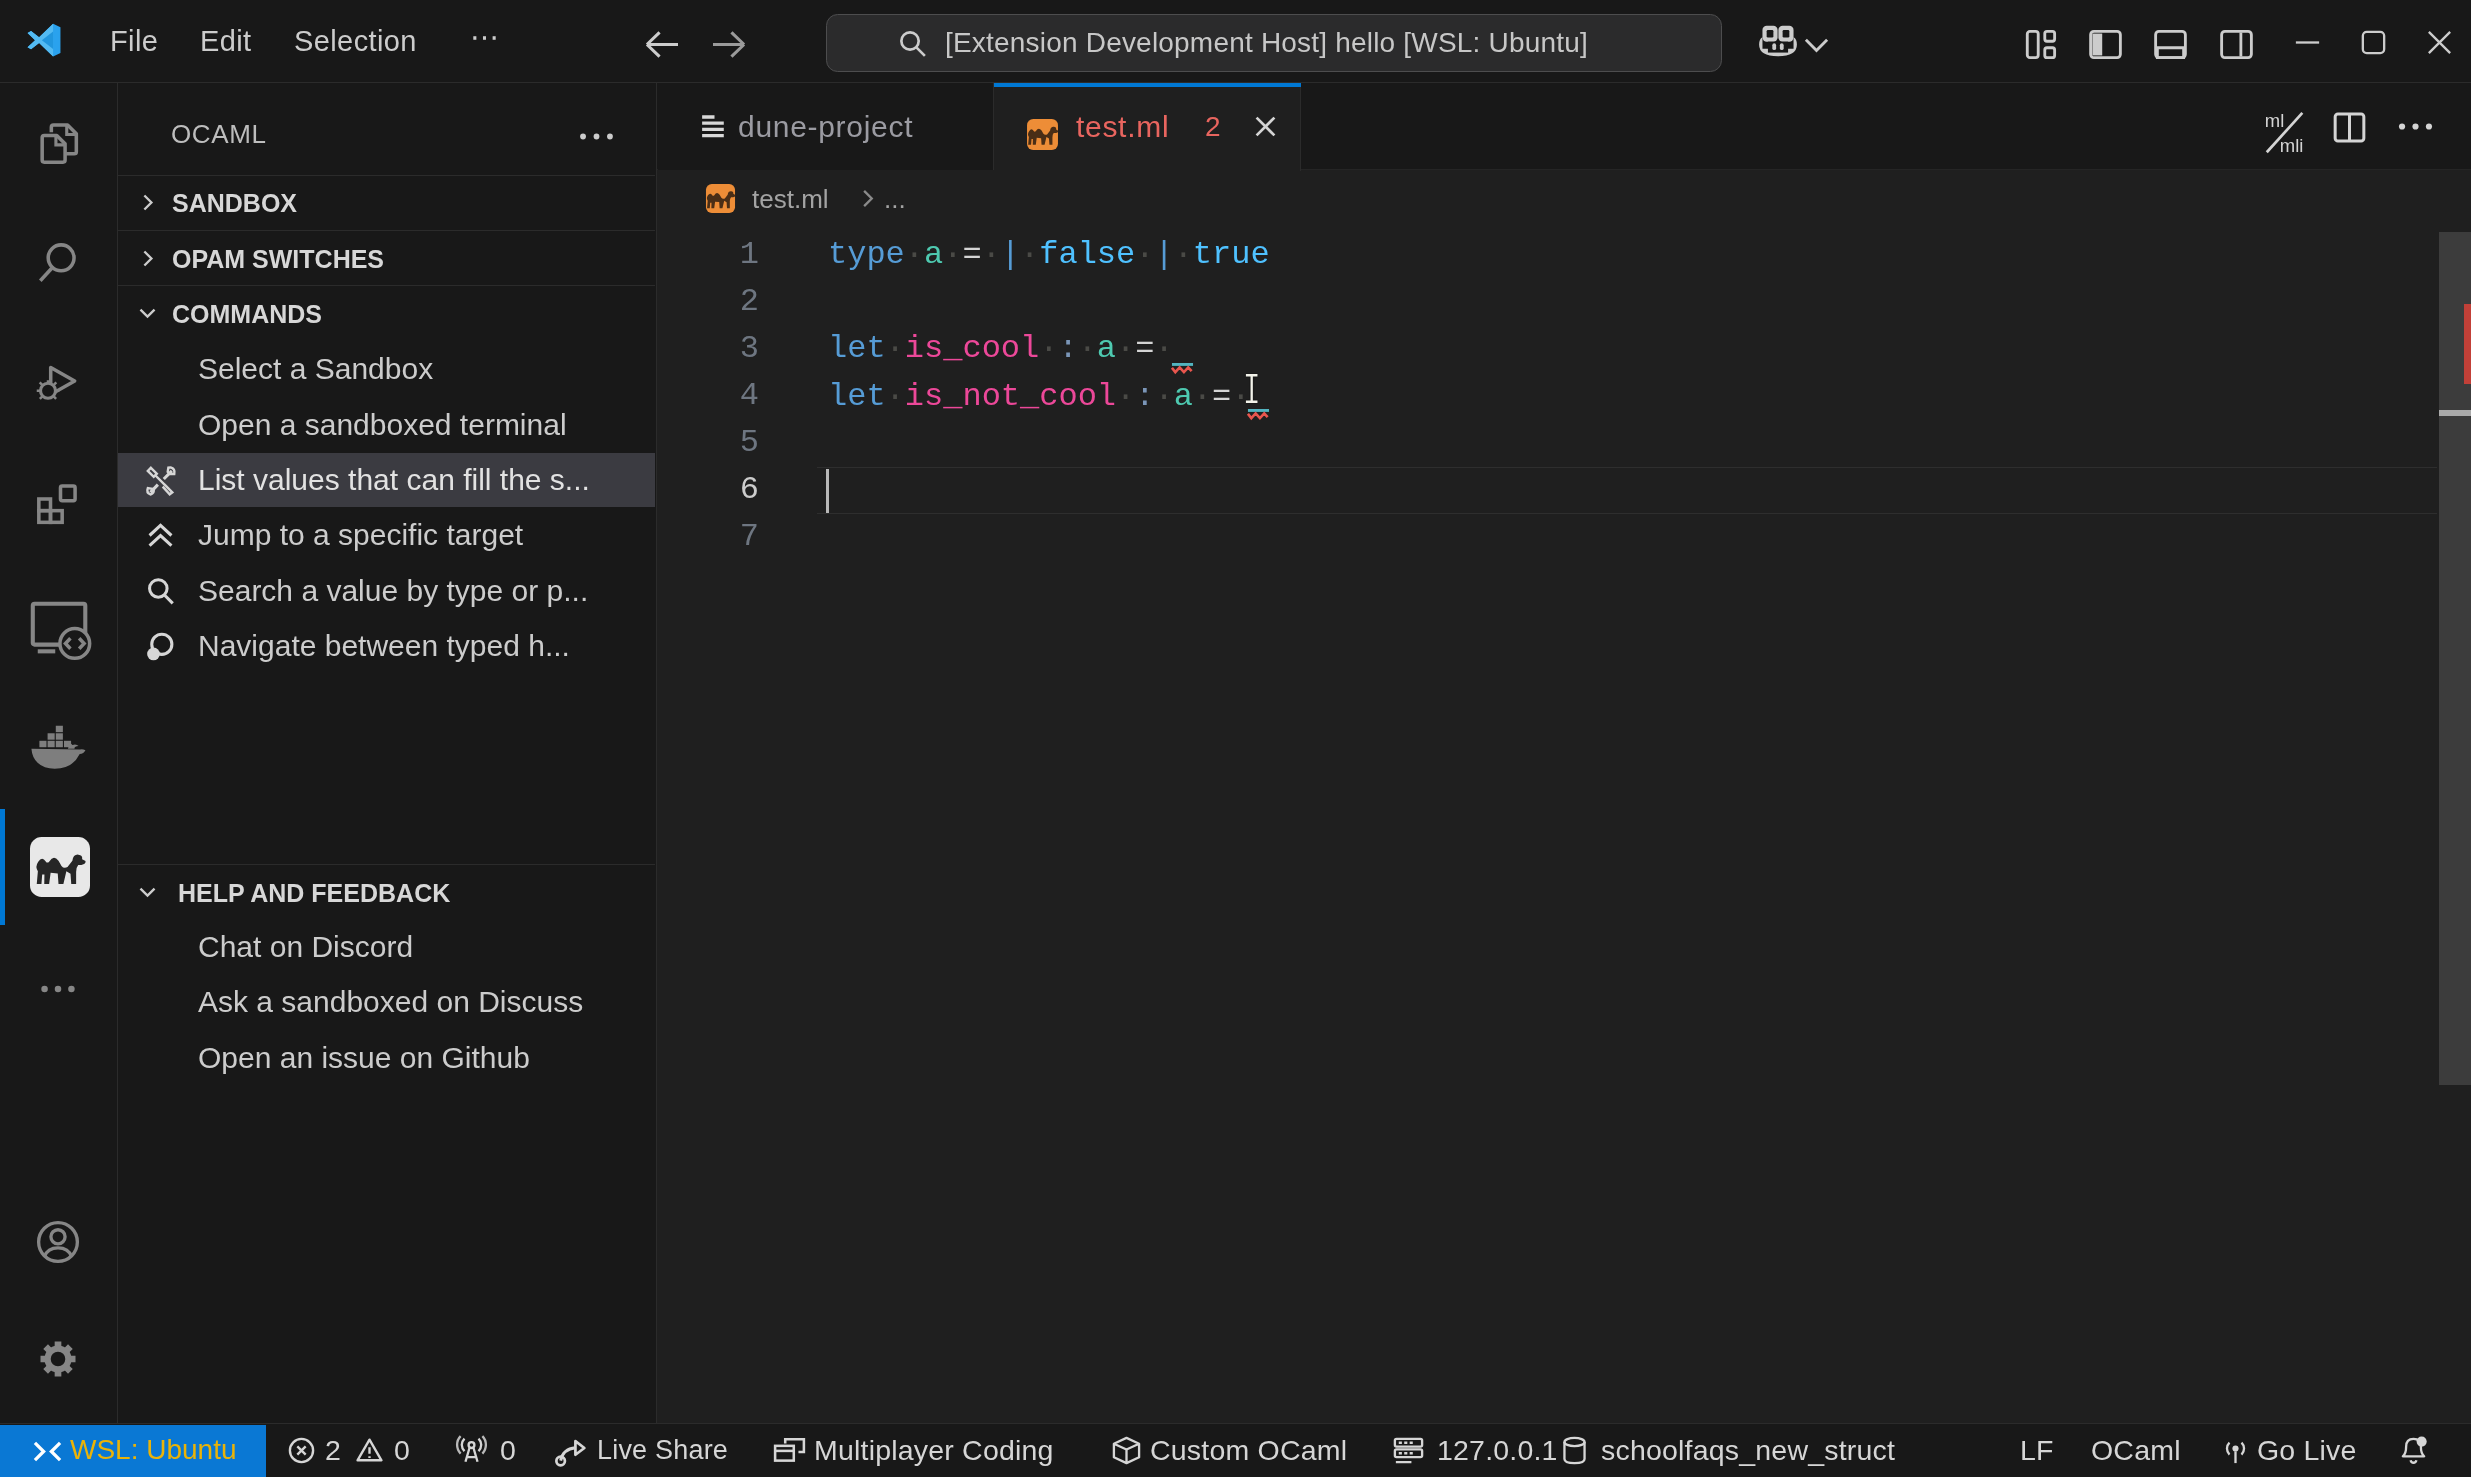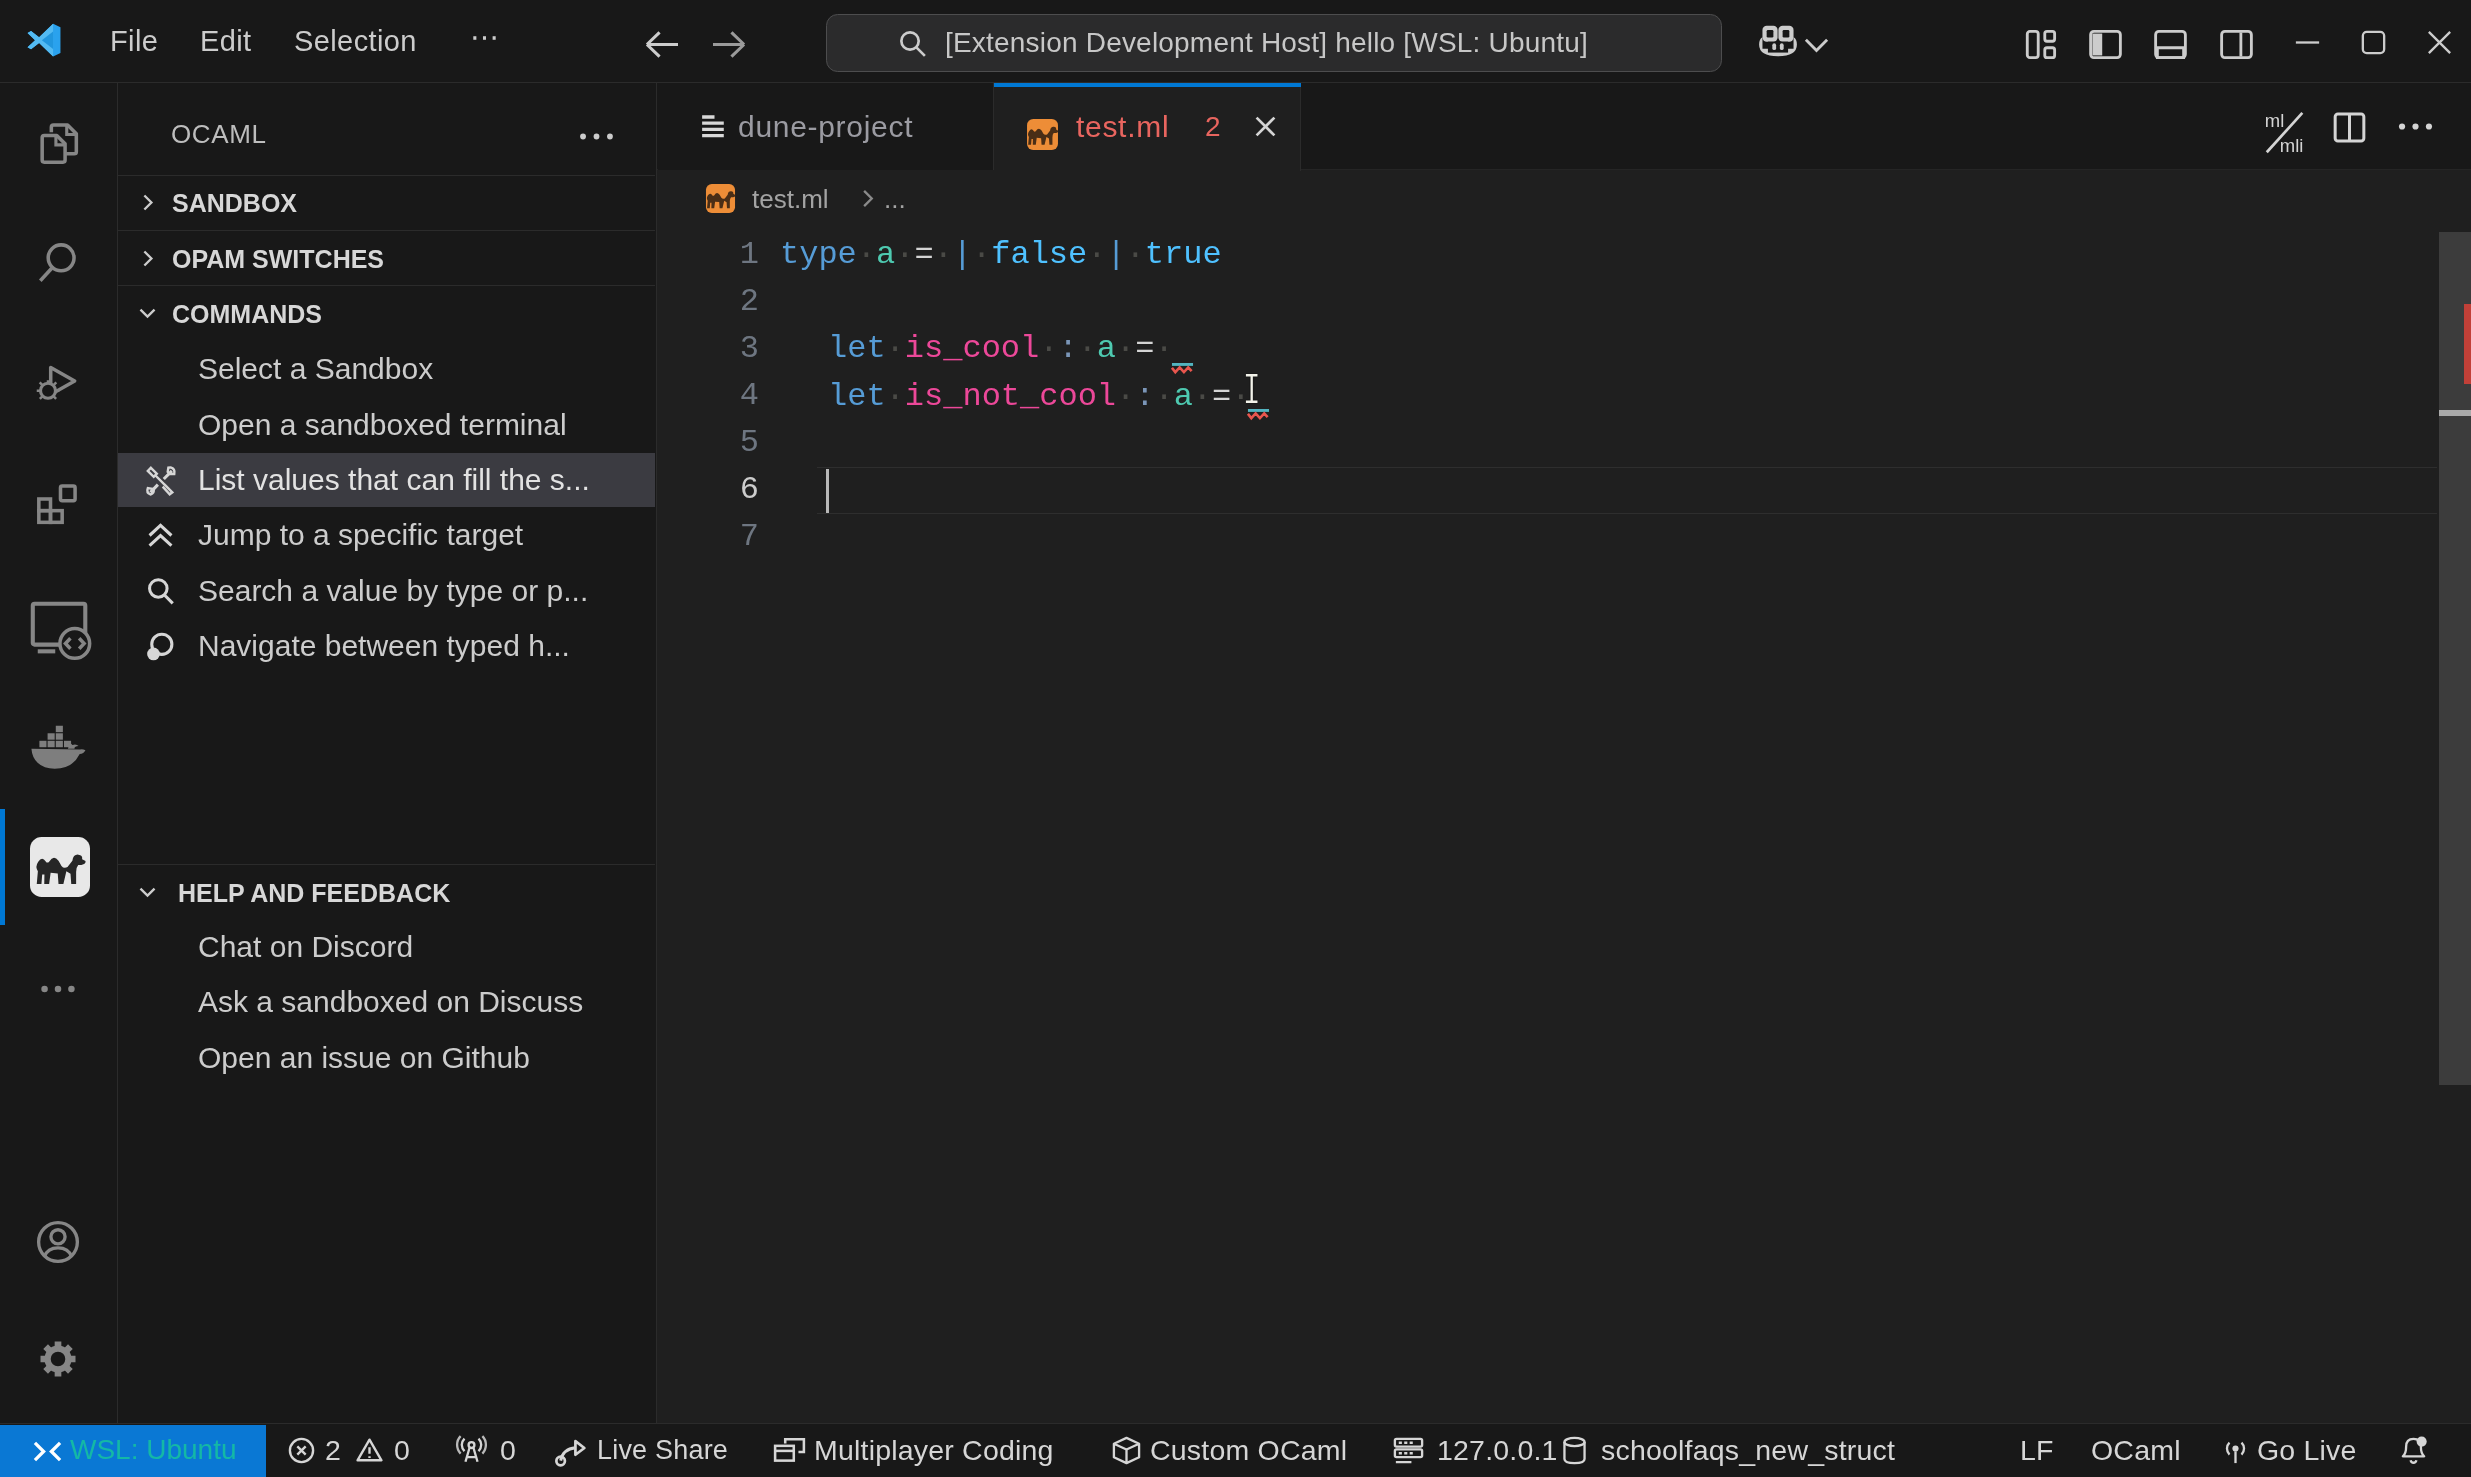--- a/index.html
+++ b/index.html
@@ -267,21 +267,21 @@
 <div class="abs" style="left:752px;top:171px;height:56px;line-height:56px;font-size:26px;color:#a3a3a3;">test.ml</div>
 <svg class="abs" style="left:854px;top:185px" width="27" height="27" viewBox="0 0 16 16">
     <path d="M6 3.5 L10.5 8 L6 12.5" stroke="#8a8a8a" stroke-width="1.4" fill="none"></path>
   </svg>
 <div class="abs" style="left:884px;top:171px;height:56px;line-height:56px;font-size:26px;color:#a3a3a3;">...</div>
 
 <div class="abs" style="left:817px;top:467px;width:1620px;height:47px;border-top:1.9px solid #2e2e2e;border-bottom:1.9px solid #2e2e2e;"></div>
 
 <div class="abs mono" style="left:701px;top:231px;width:58px;text-align:right;font-size:32px;line-height:47px;color:#6e7681;">1<br>2<br>3<br>4<br>5<br><span style="color:#cccccc">6</span><br>7</div>
 
-<div class="abs mono code" style="left:780px;top:231px;"><span class="k">type</span><span class="w">·</span><span class="t">a</span><span class="w">·</span><span class="o">=</span><span class="w">·</span><span class="p">|</span><span class="w">·</span><span class="c">false</span><span class="w">·</span><span class="p">|</span><span class="w">·</span><span class="c">true</span></div>
+<div class="abs mono code" style="left:828px;top:231px;"><span class="k">type</span><span class="w">·</span><span class="t">a</span><span class="w">·</span><span class="o">=</span><span class="w">·</span><span class="p">|</span><span class="w">·</span><span class="c">false</span><span class="w">·</span><span class="p">|</span><span class="w">·</span><span class="c">true</span></div>
 <div class="abs mono code" style="left:828px;top:325px;"><span class="k">let</span><span class="w">·</span><span class="v">is_cool</span><span class="w">·</span><span class="q">:</span><span class="w">·</span><span class="t">a</span><span class="w">·</span><span class="o">=</span><span class="w">·</span></div>
 <div class="abs mono code" style="left:828px;top:373px;"><span class="k">let</span><span class="w">·</span><span class="v">is_not_cool</span><span class="w">·</span><span class="q">:</span><span class="w">·</span><span class="t">a</span><span class="w">·</span><span class="o">=</span><span class="w">·</span></div>
 
 <svg class="abs" style="left:1171px;top:362px" width="23" height="14.5" viewBox="0 0 24 15">
   <path d="M1 2.5 H23" stroke="#52b4c0" stroke-width="3"></path>
   <path d="M1 6 L4.5 10.5 L9 5.5 L13.5 10.5 L18 5.5 L21.5 9.5" stroke="#e8564e" stroke-width="2.7" fill="none"></path>
 </svg>
 <svg class="abs" style="left:1247px;top:408px" width="23" height="14.5" viewBox="0 0 24 15">
   <path d="M1 2.5 H23" stroke="#52b4c0" stroke-width="3"></path>
   <path d="M1 6 L4.5 10.5 L9 5.5 L13.5 10.5 L18 5.5 L21.5 9.5" stroke="#e8564e" stroke-width="2.7" fill="none"></path>
@@ -295,21 +295,21 @@
 </svg>
 
 <div class="abs" style="left:2439px;top:232px;width:33px;height:853px;background:#3c3c3c;"></div>
 <div class="abs" style="left:2464px;top:304px;width:7.7px;height:80px;background:#c24038;"></div>
 <div class="abs" style="left:2439px;top:410px;width:33px;height:5.8px;background:#aaaaaa;"></div>
 <div class="abs" id="statusbar"></div>
 <div class="abs" style="left:0;top:1425px;width:266px;height:52px;background:#0a78d4;"></div>
 <svg class="abs" style="left:31px;top:1437px" width="33" height="29" viewBox="0 0 17 15">
   <path d="M2 3 L6.5 7.5 L2 12 M15 3 L10.5 7.5 L15 12" stroke="#ffffff" stroke-width="1.7" fill="none"></path>
 </svg>
-<div class="abs" style="left:70px;top:1423px;height:50px;line-height:54px;font-size:28px;color:#14b8a6;">WSL: Ubuntu</div>
+<div class="abs" style="left:70px;top:1423px;height:50px;line-height:54px;font-size:28px;color:#eab308;">WSL: Ubuntu</div>
 <svg class="abs" style="left:287px;top:1436px" width="29" height="29" viewBox="0 0 16 16">
   <circle cx="8" cy="8" r="6.4" stroke="#d6d6d6" stroke-width="1.3" fill="none"></circle>
   <path d="M5.7 5.7 L10.3 10.3 M10.3 5.7 L5.7 10.3" stroke="#d6d6d6" stroke-width="1.3"></path>
 </svg>
 <div class="abs" style="left:325px;top:1423px;height:54px;line-height:54px;font-size:28.5px;letter-spacing:0.2px;color:#d6d6d6;">2</div>
 <svg class="abs" style="left:355px;top:1436px" width="29" height="29" viewBox="0 0 16 16">
   <path d="M8 2 L14.6 13.4 H1.4 Z" stroke="#d6d6d6" stroke-width="1.3" fill="none" stroke-linejoin="round"></path>
   <path d="M8 6.2 V9.8 M8 11.2 V12.2" stroke="#d6d6d6" stroke-width="1.3"></path>
 </svg>
 <div class="abs" style="left:394px;top:1423px;height:54px;line-height:54px;font-size:28.5px;letter-spacing:0.2px;color:#d6d6d6;">0</div>

